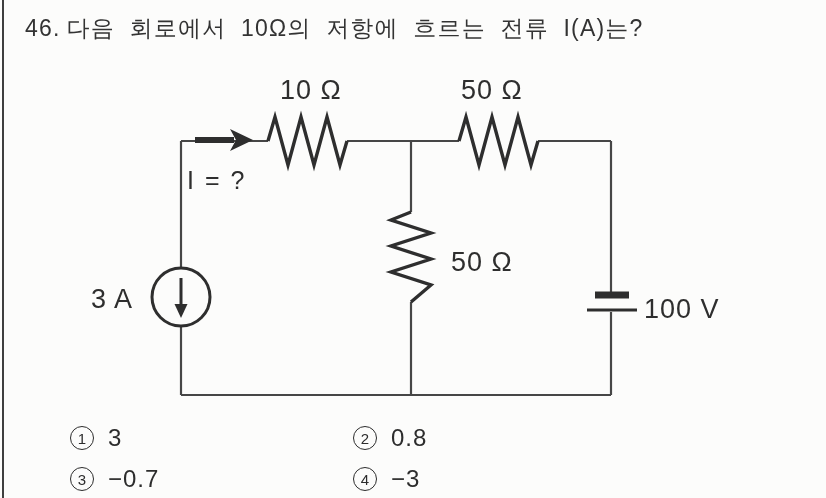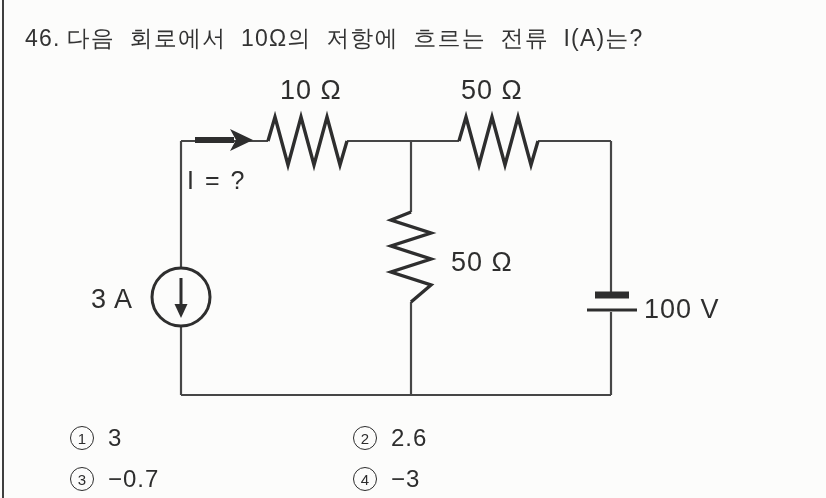--- a/index.html
+++ b/index.html
@@ -5,21 +5,21 @@
   html,body{margin:0;padding:0;}
   .page{
     position:relative;width:826px;height:498px;overflow:hidden;
     background:#fcfcfb;
     font-family:"Liberation Sans","DejaVu Sans",sans-serif;
   }
   .left-border{
     position:absolute;left:2px;top:0;width:2px;height:498px;background:#3f3f3f;
   }
   .question{
-    position:absolute;left:25px;top:23px;
+    position:absolute;left:25px;top:13px;
     font-size:23px;color:#333;letter-spacing:1.2px;word-spacing:7px;
     white-space:nowrap;
   }
   .question .qnum{margin-right:6px;}
   .circuit-svg{position:absolute;left:0;top:0;}
   .circuit-svg text{
     fill:#2e2e2e;font-family:"Liberation Sans","DejaVu Sans",sans-serif;
   }
   .lbl{font-size:27px;letter-spacing:1px;}
   .lbl-current{font-size:25px;font-family:"Liberation Serif","DejaVu Serif",serif;letter-spacing:2px;}
@@ -92,21 +92,21 @@
     <text class="lbl-current" x="187" y="189">I = ?</text>
   </svg>
 
   <div class="choices">
     <div class="choice">
       <span class="marker">1</span>
       <span class="choice-value">3</span>
     </div>
     <div class="choice">
       <span class="marker">2</span>
-      <span class="choice-value">2.6</span>
+      <span class="choice-value">0.8</span>
     </div>
     <div class="choice">
       <span class="marker">3</span>
       <span class="choice-value">−0.7</span>
     </div>
     <div class="choice">
       <span class="marker">4</span>
       <span class="choice-value">−3</span>
     </div>
   </div>

